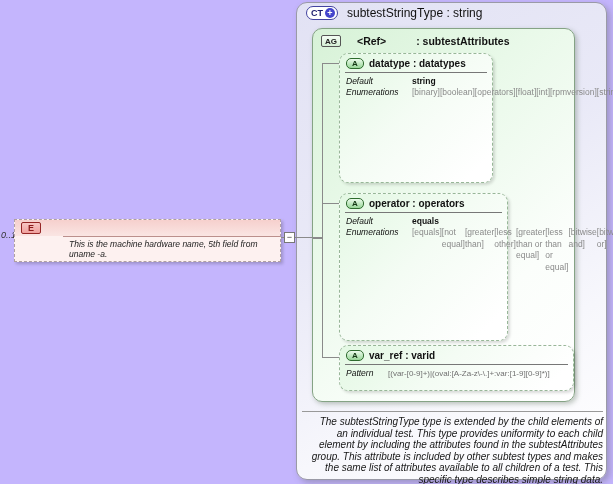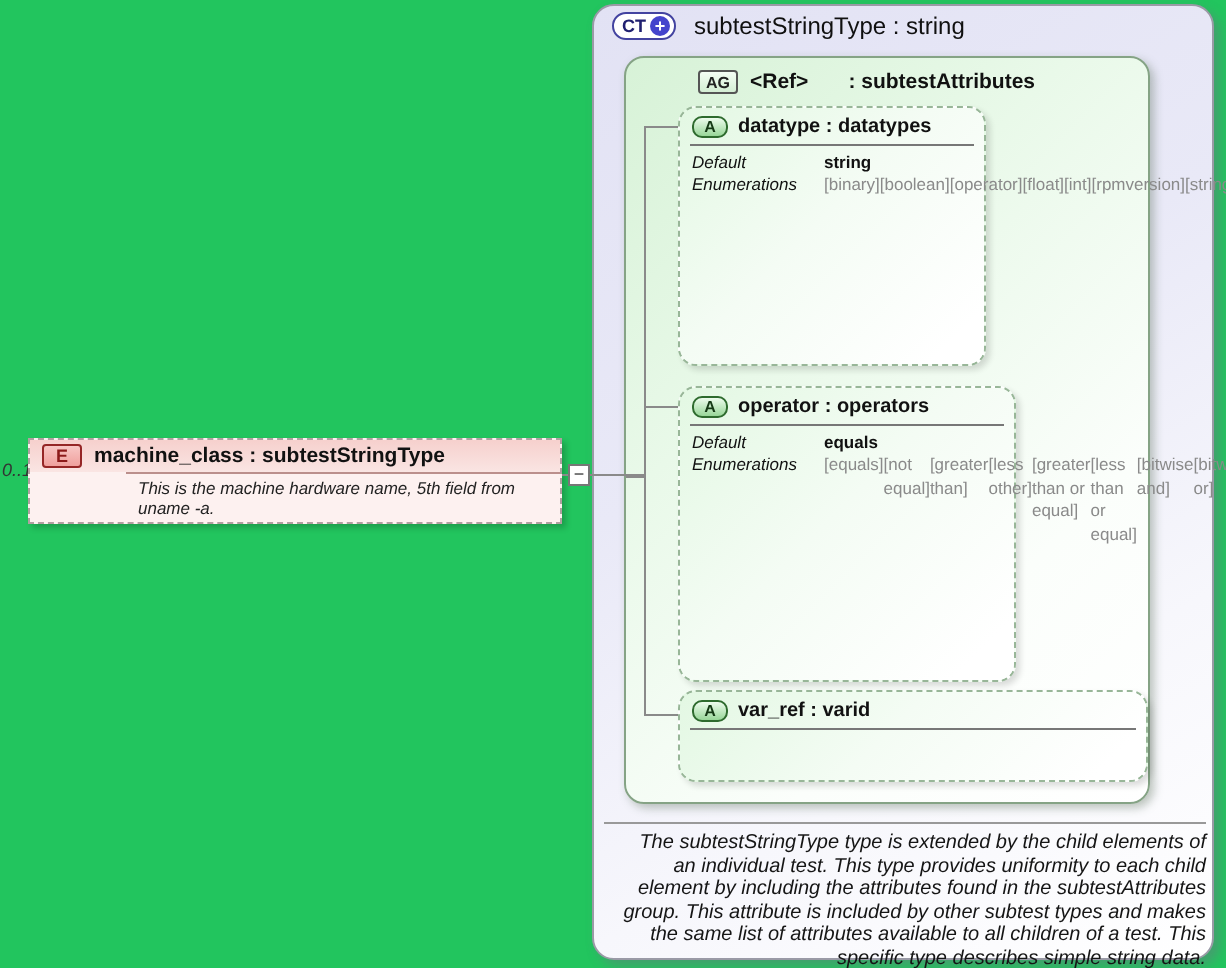--- a/index.html
+++ b/index.html
@@ -1,18 +1,18 @@
 <!DOCTYPE html>
 <html><head>
 <meta charset="utf-8">
 <style>
   * { margin:0; padding:0; box-sizing:border-box; }
   html,body { background:#ffffff; }
   body { font-family:"Liberation Sans", sans-serif; }
-  #page { position:relative; width:613px; height:484px; background:#22c55e; overflow:hidden; }
+  #page { position:relative; width:613px; height:484px; background:#c4b5fd; overflow:hidden; }
 
   .line { position:absolute; background:#8a8a8a; }
 
   
   #ct-container {
     position:absolute; left:296px; top:2px; width:311px; height:478px;
     border:1px solid #9a9aa6; border-radius:11px;
     background:linear-gradient(150deg,#e2e2f4 0%,#e9e9f7 40%,#f7f7fc 72%,#ffffff 100%);
     box-shadow:3px 3px 6px rgba(110,110,130,.45);
   }
@@ -28,21 +28,21 @@
   }
   .ct-title { font-weight:normal; font-size:12px; color:#101010; }
 
   
   #ag-box {
     position:absolute; left:312px; top:28px; width:263px; height:374px;
     border:1px solid #85a385; border-radius:10px;
     background:linear-gradient(135deg,#d7f2d7 0%,#e9f9e9 35%,#fbfefb 72%,#ffffff 100%);
     box-shadow:2px 2px 5px rgba(90,110,90,.4);
   }
-  .ag-header { position:absolute; left:8px; top:6px; display:flex; align-items:center; gap:6px;margin-left:28px; }
+  .ag-header { position:absolute; left:8px; top:6px; display:flex; align-items:center; gap:16px; }
   .ag-badge {
     height:12px; line-height:11px; padding:0 3px; border:1px solid #555555; border-radius:2px;
     background:linear-gradient(#f4fdf4,#d4eed4); font-weight:bold; font-size:8px; color:#222222;
   }
   .ag-ref { font-weight:bold; font-size:10.5px; color:#111111; }
   .ag-type { font-weight:bold; font-size:10.5px; color:#111111; margin-left:14px; }
 
   
   .attr-box {
     position:absolute; border:1px dashed #98b698; border-radius:9px;
@@ -148,21 +148,21 @@
         <span class="attr-title">datatype : datatypes</span>
       </div>
       <div class="attr-sep"></div>
       <div class="attr-body">
         <span class="row-label">Default</span>
         <span class="default-value">string</span>
         <span class="row-label">Enumerations</span>
         <span class="enum-stack">
           <span>[binary]</span>
           <span>[boolean]</span>
-          <span>[operator]</span>
+          <span>[operators]</span>
           <span>[float]</span>
           <span>[int]</span>
           <span>[rpmversion]</span>
           <span>[string]</span>
           <span>[version]</span>
         </span>
       </div>
     </div>
 
     <div class="attr-box" id="attr-operator">
@@ -188,31 +188,34 @@
         </span>
       </div>
     </div>
 
     <div class="attr-box" id="attr-varref">
       <div class="attr-header">
         <span class="a-badge">A</span>
         <span class="attr-title">var_ref : varid</span>
       </div>
       <div class="attr-sep"></div>
+      <div class="attr-body pattern">
+        <span class="row-label">Pattern</span>
+        <span class="pattern-value">[(var-[0-9]+)|(oval:[A-Za-z\-\.]+:var:[1-9][0-9]*)]</span>
+      </div>
     </div>
   </div>
 
   <div class="line" id="desc-sep"></div>
   <div id="ct-description">The subtestStringType type is extended by the child elements of an individual test.  This type provides uniformity to each child element by including the attributes found in the subtestAttributes group.  This attribute is included by other subtest types and makes the same list of attributes available to all children of a test.  This specific type describes simple string data.</div>
 
   <span id="element-cardinality">0..1</span>
   <div id="element-box">
     <div class="element-header">
       <span class="e-badge">E</span>
-      <span class="element-title">machine_class : subtestStringType</span>
     </div>
     <div class="element-annotation">This is the machine hardware name, 5th field from uname -a.</div>
   </div>
 
   <div class="line" id="connector-line"></div>
   <div id="collapse-box">−</div>
 
 </div>
 
 </body></html>

